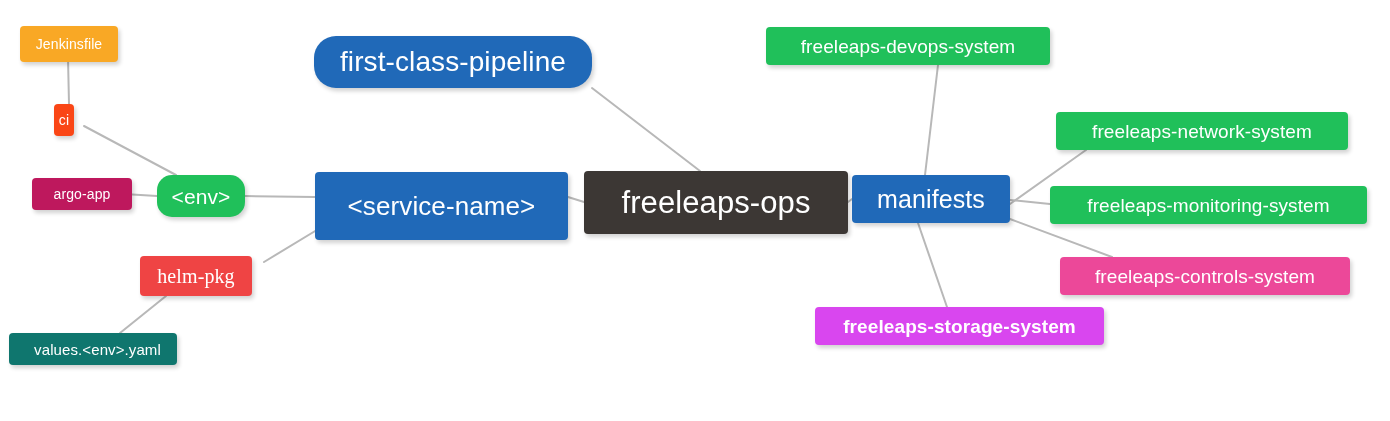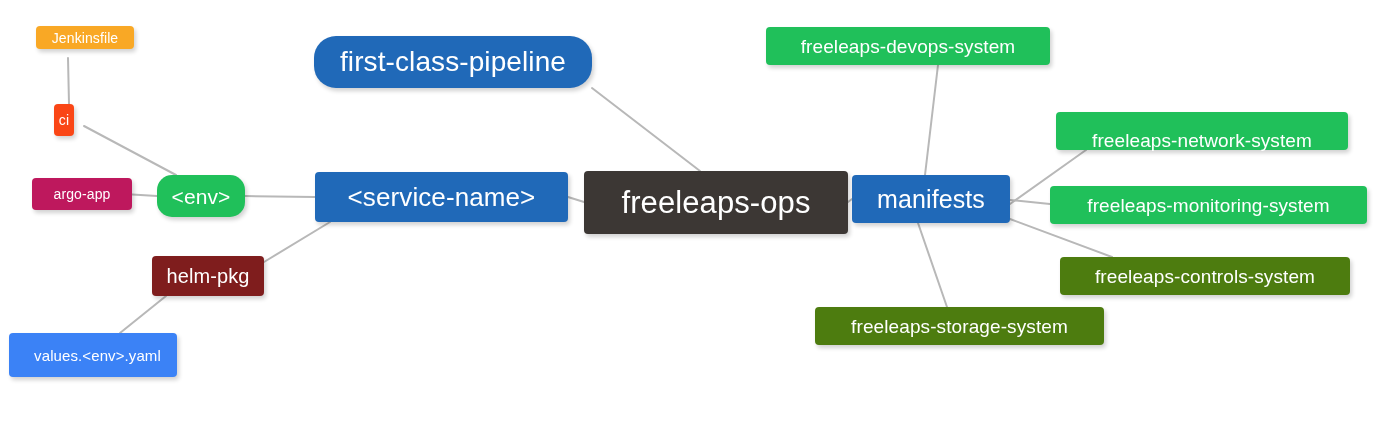--- a/index.html
+++ b/index.html
@@ -55,59 +55,59 @@
       <line x1="176" y1="175" x2="84" y2="126" stroke="#b8b8b8" stroke-width="2" stroke-linecap="round"></line>
       <line x1="69" y1="104" x2="68" y2="58" stroke="#b8b8b8" stroke-width="2" stroke-linecap="round"></line>
       <line x1="166" y1="296" x2="120" y2="333" stroke="#b8b8b8" stroke-width="2" stroke-linecap="round"></line>
       <line x1="925" y1="175" x2="938" y2="65" stroke="#b8b8b8" stroke-width="2" stroke-linecap="round"></line>
       <line x1="1010" y1="204" x2="1086" y2="150" stroke="#b8b8b8" stroke-width="2" stroke-linecap="round"></line>
       <line x1="1010" y1="200" x2="1050" y2="204" stroke="#b8b8b8" stroke-width="2" stroke-linecap="round"></line>
       <line x1="1010" y1="219" x2="1112" y2="257" stroke="#b8b8b8" stroke-width="2" stroke-linecap="round"></line>
       <line x1="918" y1="223" x2="947" y2="307" stroke="#b8b8b8" stroke-width="2" stroke-linecap="round"></line>
     </svg>
   <div id="node-layer">
-      <div class="node" style="left: 20px; top: 26px; width: 98px; height: 23px; background: rgb(249, 168, 37); font-size: 14px; margin-left: 16px;">
+      <div class="node" style="left: 20px; top: 26px; width: 98px; height: 36px; background: rgb(249, 168, 37); font-size: 14px;">
         <span class="node-label">Jenkinsfile</span>
       </div>
       <div class="node" style="left: 54px; top: 104px; width: 20px; height: 32px; background: rgb(250, 70, 22); font-size: 14px;">
         <span class="node-label">ci</span>
       </div>
       <div class="node" style="left: 32px; top: 178px; width: 100px; height: 32px; background: #be185d; font-size: 14px;">
         <span class="node-label">argo-app</span>
       </div>
       <div class="node" style="left: 157px; top: 175px; width: 88px; height: 42px; background: rgb(32, 192, 90); font-size: 21px; border-radius: 15px;">
         <span class="node-label">&lt;env&gt;</span>
       </div>
-      <div class="node" style="left: 152px; top: 256px; width: 112px; height: 40px; background: #7f1d1d; font-size: 20px;">
+      <div class="node" style="left: 140px; top: 256px; width: 112px; height: 40px; background: #ef4444; font-size: 20px; font-family: Liberation Serif, serif;">
         <span class="node-label">helm-pkg</span>
       </div>
-      <div class="node" style="left: 9px; top: 333px; width: 168px; height: 44px; background: #3b82f6; font-size: 15px; padding-left: 9px;">
+      <div class="node" style="left: 9px; top: 333px; width: 168px; height: 32px; background: #0f766e; font-size: 15px; padding-left: 9px;">
         <span class="node-label">values.&lt;env&gt;.yaml</span>
       </div>
       <div class="node" style="left: 314px; top: 36px; width: 278px; height: 52px; background: rgb(32, 105, 184); font-size: 28px; border-radius: 22px;">
         <span class="node-label">first-class-pipeline</span>
       </div>
-      <div class="node" style="left: 315px; top: 172px; width: 253px; height: 50px; background: rgb(32, 105, 184); font-size: 26px;">
+      <div class="node" style="left: 315px; top: 172px; width: 253px; height: 68px; background: rgb(32, 105, 184); font-size: 26px;">
         <span class="node-label">&lt;service-name&gt;</span>
       </div>
       <div class="node" style="left: 584px; top: 171px; width: 264px; height: 63px; background: rgb(60, 55, 52); font-size: 31px;">
         <span class="node-label">freeleaps-ops</span>
       </div>
       <div class="node" style="left: 852px; top: 175px; width: 158px; height: 48px; background: rgb(32, 105, 184); font-size: 25px;">
         <span class="node-label">manifests</span>
       </div>
       <div class="node" style="left: 766px; top: 27px; width: 284px; height: 38px; background: rgb(32, 192, 90); font-size: 19px;">
         <span class="node-label">freeleaps-devops-system</span>
       </div>
-      <div class="node" style="left: 1056px; top: 112px; width: 292px; height: 38px; background: rgb(32, 192, 90); font-size: 19px; align-items: flex-end;">
+      <div class="node" style="left: 1056px; top: 112px; width: 292px; height: 38px; background: rgb(32, 192, 90); font-size: 19px;">
         <span class="node-label">freeleaps-network-system</span>
       </div>
       <div class="node" style="left: 1050px; top: 186px; width: 317px; height: 38px; background: rgb(32, 192, 90); font-size: 19px;">
         <span class="node-label">freeleaps-monitoring-system</span>
       </div>
-      <div class="node" style="left: 1060px; top: 257px; width: 290px; height: 38px; background: #4d7c0f; font-size: 19px;">
+      <div class="node" style="left: 1060px; top: 257px; width: 290px; height: 38px; background: #ec4899; font-size: 19px;">
         <span class="node-label">freeleaps-controls-system</span>
       </div>
-      <div class="node" style="left: 815px; top: 307px; width: 289px; height: 38px; background: #4d7c0f; font-size: 19px;">
+      <div class="node" style="left: 815px; top: 307px; width: 289px; height: 38px; background: #d946ef; font-size: 19px; font-weight: bold;">
         <span class="node-label">freeleaps-storage-system</span>
       </div>
     </div>
 </div>
 
 </body></html>

